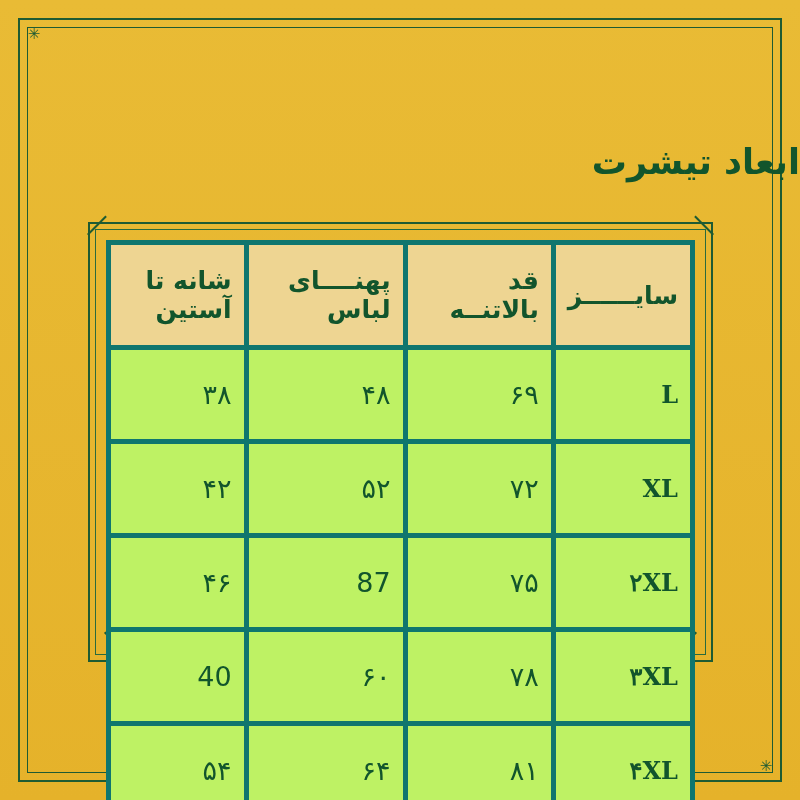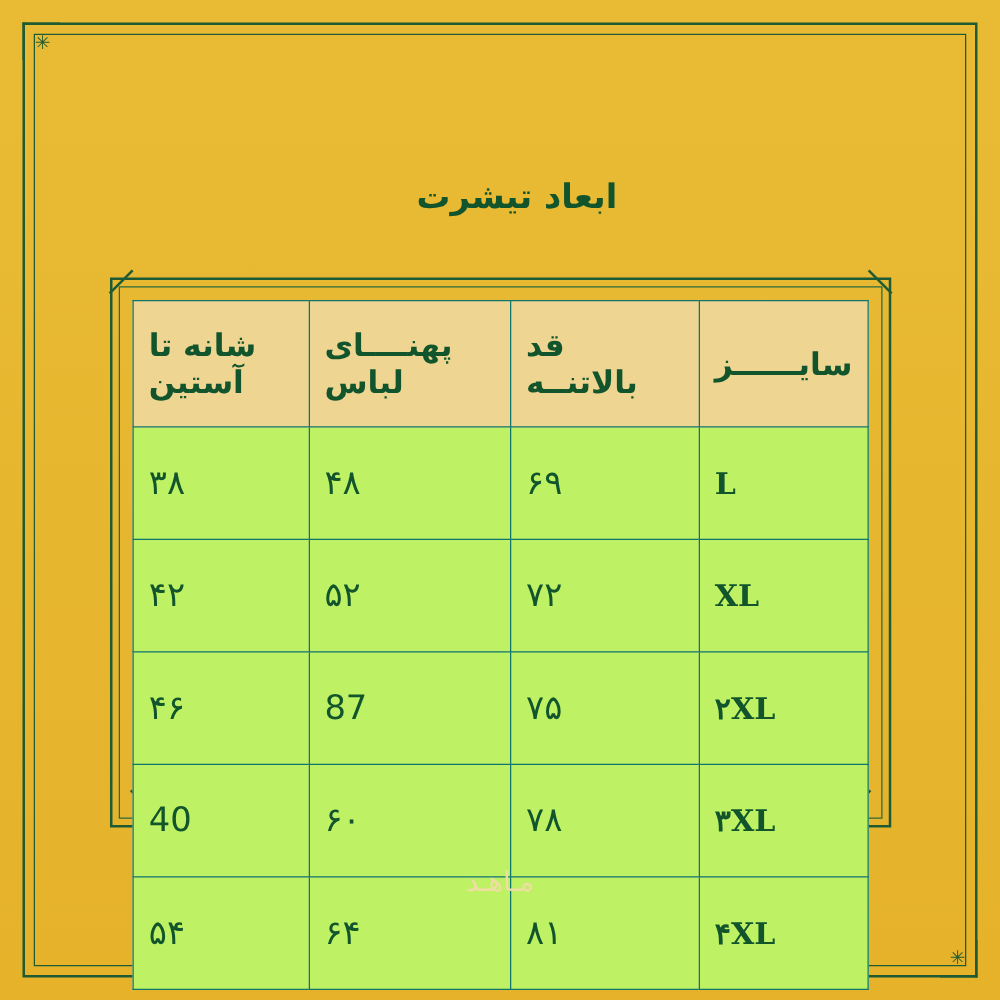--- a/index.html
+++ b/index.html
@@ -55,24 +55,23 @@
   }
   .corner.tl { left: 18px; top: 18px; border-right: none; border-bottom: none; }
   .corner.br { right: 18px; bottom: 18px; border-left: none; border-top: none; }
 
   
   .title {
     position: absolute;
     top: 142px;
     left: 0;
     right: 0;
-    text-align: center;
     color: #12552c;
     font-family: "DejaVu Sans", sans-serif;
-    font-size: 27px;
+    font-size: 35px;
     font-weight: bold;
     letter-spacing: 0px;
     direction: rtl;
     padding-left: 27px;
   }
 
   
   .table-wrap {
     position: absolute;
     left: 88px;
@@ -110,23 +109,23 @@
     position: absolute;
     left: 18px;
     top: 18px;
     width: 589px;
     height: 404px;
     border-collapse: collapse;
     background: #f0d89a;
     direction: rtl;
   }
   table.size-table td, table.size-table th {
-    border: 1px solid #0f766e;
+    border: 5px solid #0f766e;
     color: #12552c;
-    text-align: left;
+    text-align: right;
     vertical-align: middle;
     font-family: "DejaVu Sans", sans-serif;
     padding: 12px;
   }
   table.size-table thead th {
     height: 76px;
     font-size: 25px;
     font-weight: bold;
     letter-spacing: 1px;
     background: #eed592;
@@ -226,14 +225,13 @@
         <tr>
           <td class="size-cell">۴XL</td>
           <td>۸۱</td>
           <td>۶۴</td>
           <td>۵۴</td>
         </tr>
       </tbody>
     </table>
   </div>
 
-  <div class="brand">مـاهـد</div>
 </div>
 
 </body></html>

